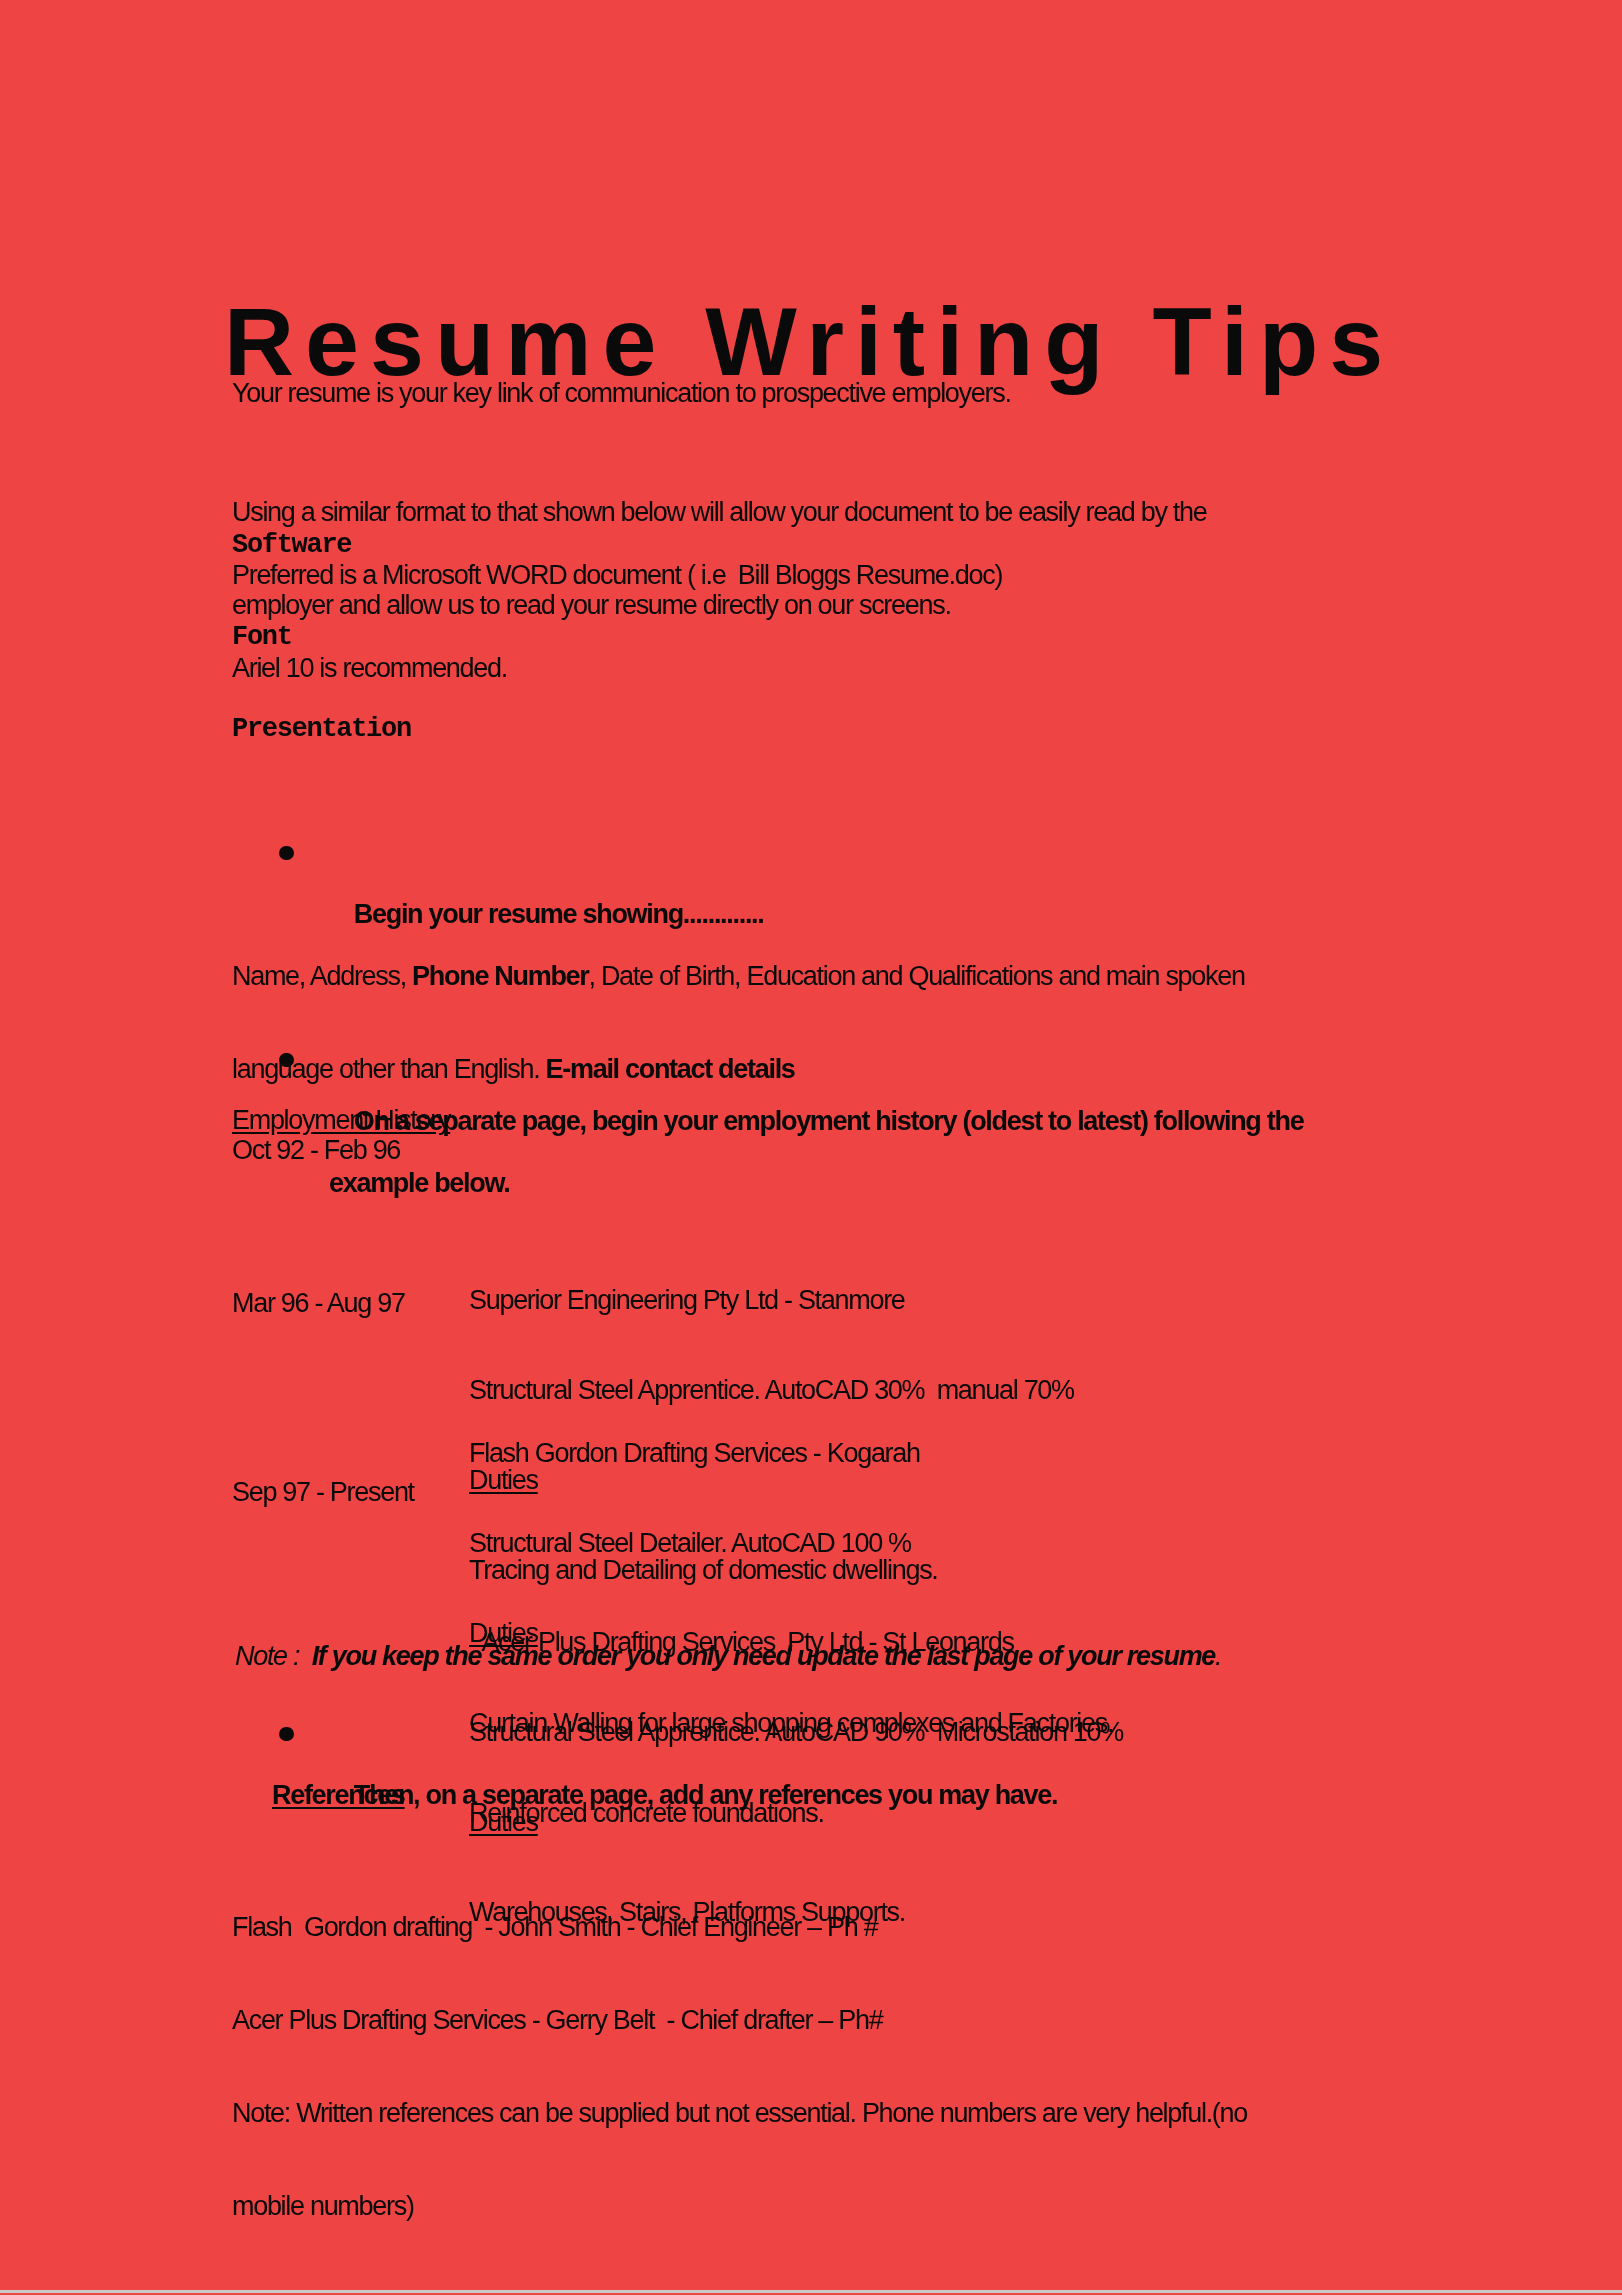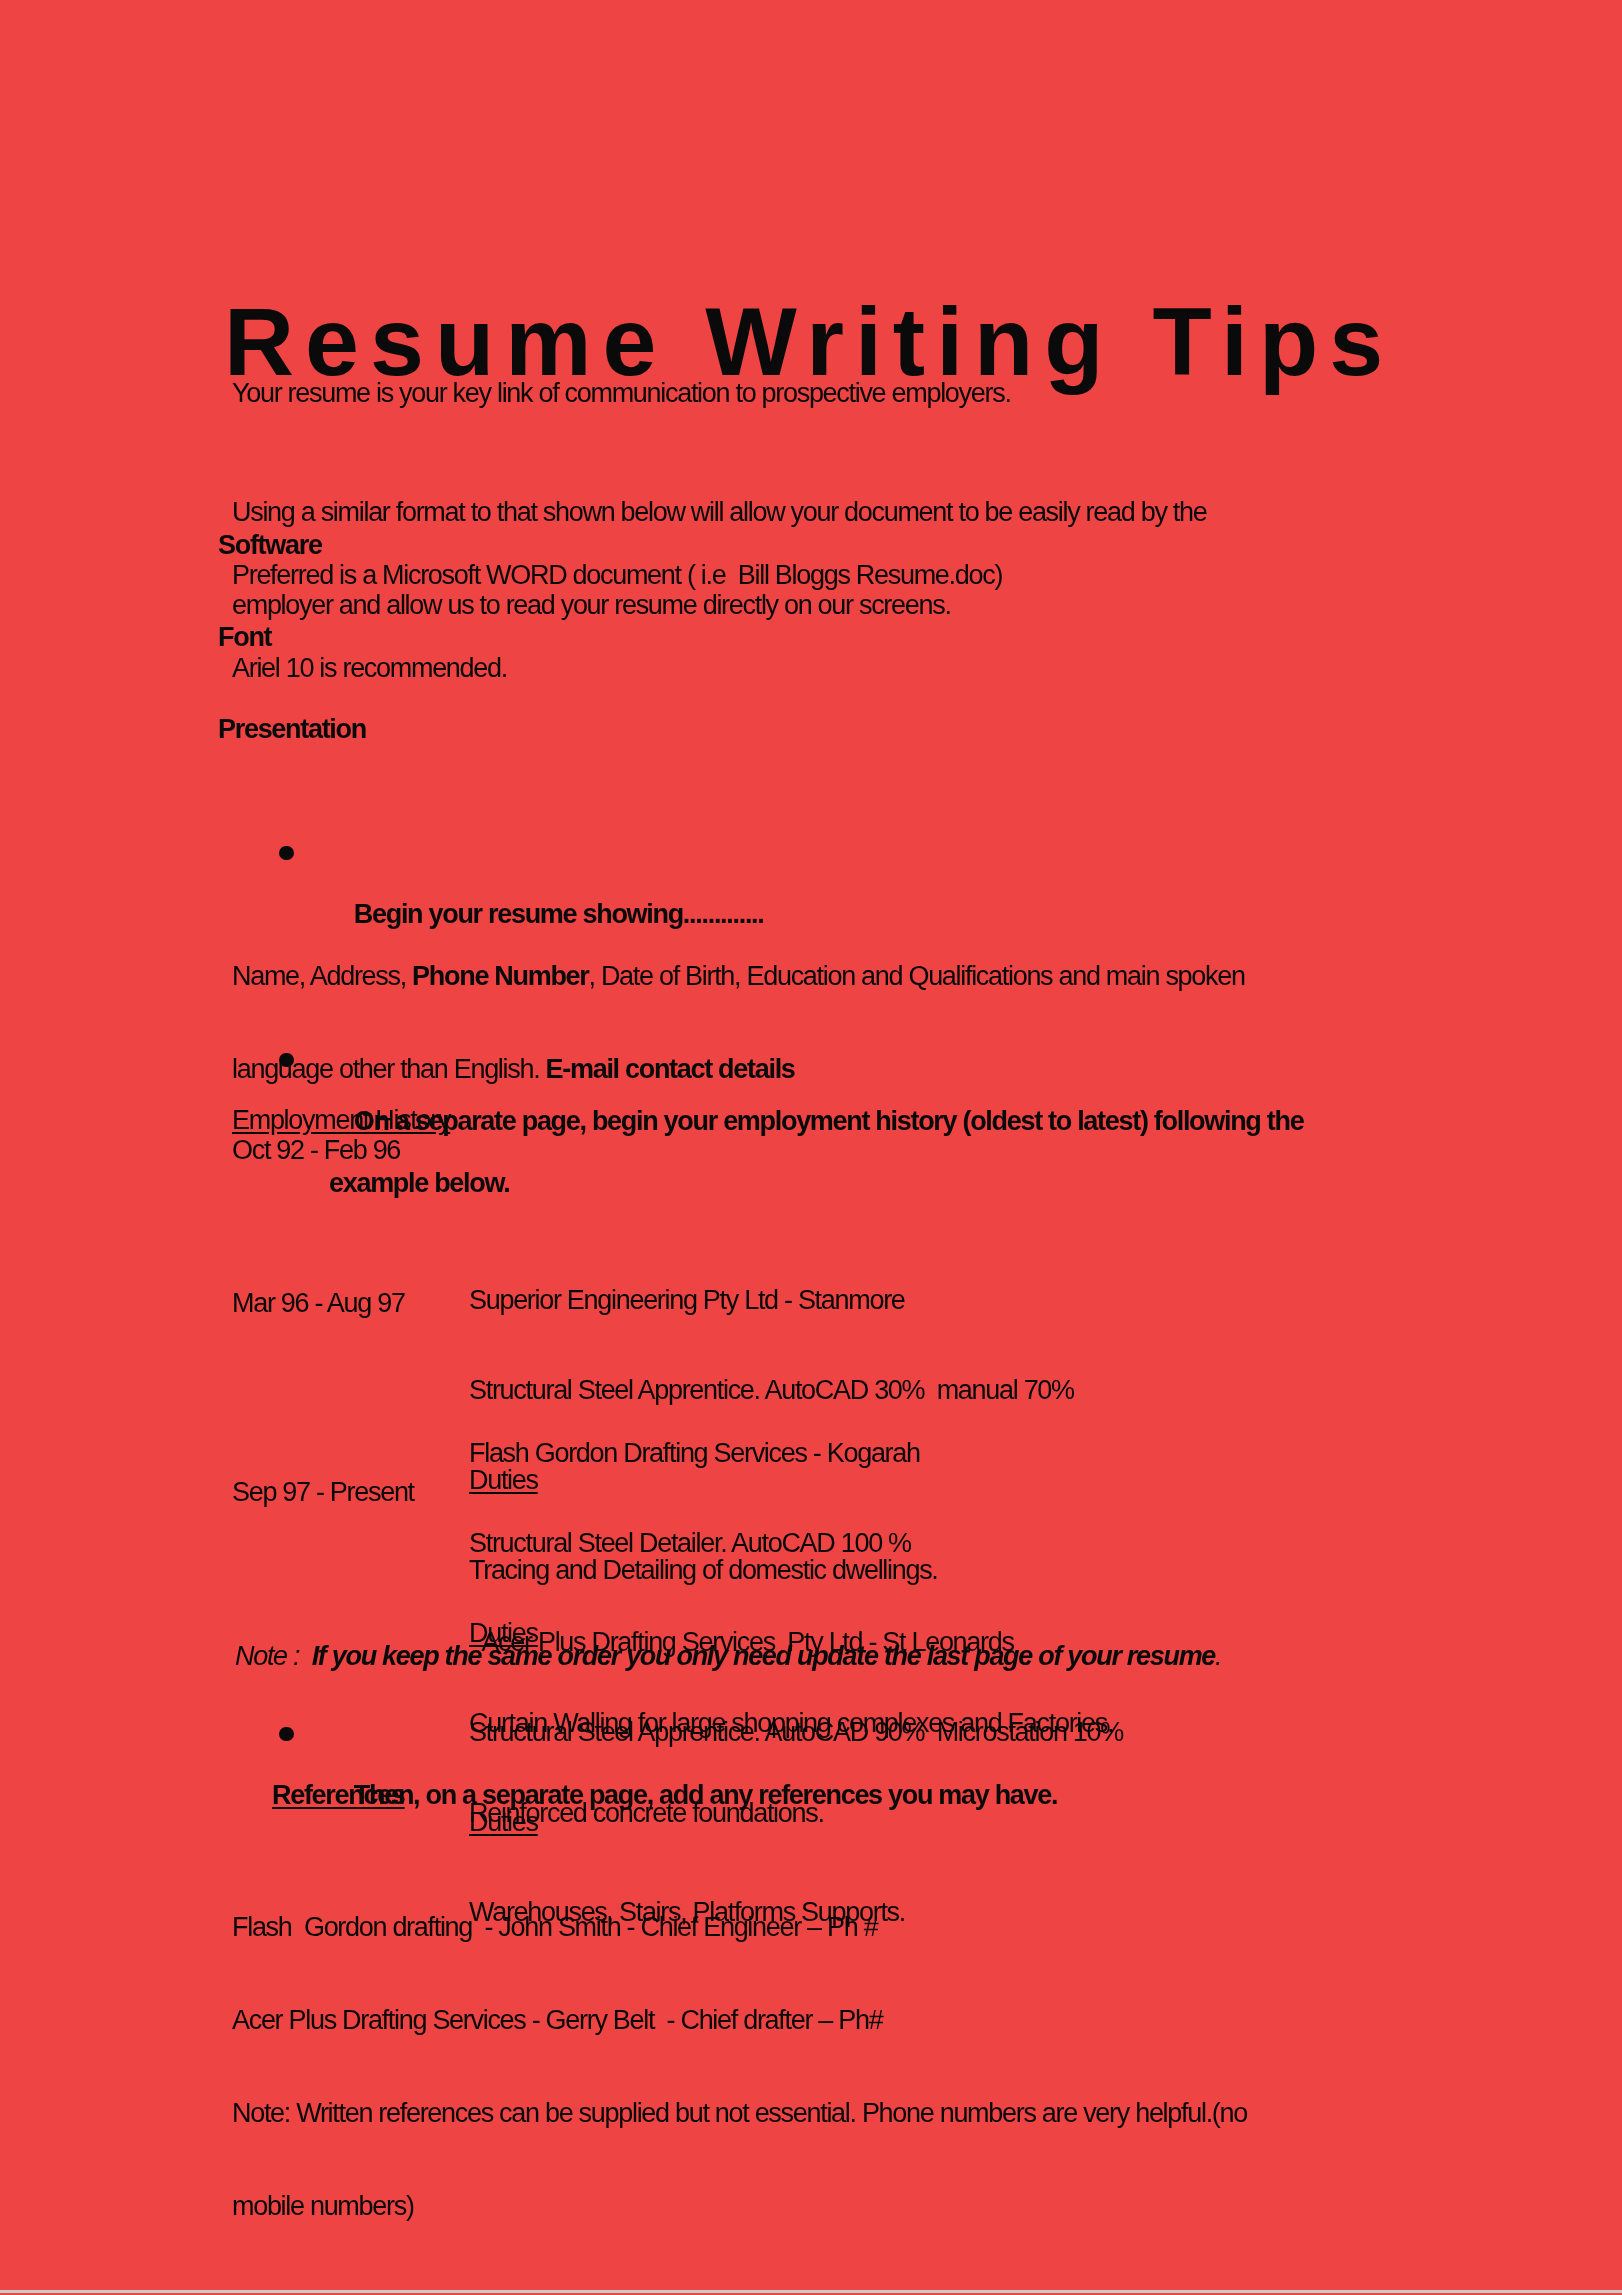--- a/index.html
+++ b/index.html
@@ -16,21 +16,21 @@
   .doc-title{
     left:224px;top:228px;
     font-size:97px;font-weight:bold;line-height:1;
     letter-spacing:11px;white-space:nowrap;
   }
   .body-text{font-size:27px;line-height:31px;letter-spacing:-1.3px;}
   .tight{line-height:30px;}
   .b{font-weight:bold;}
   .u{text-decoration:underline;text-underline-offset:3.4px;}
   .para{left:232px;}
-  .heading{left:218px;font-weight:bold;}
+  .heading{left:232px;font-weight:bold;font-family:Liberation Mono, monospace;}
   .bullet-item{left:329px;font-weight:bold;}
   .bullet-dot{
     position:absolute;left:-50px;top:8.5px;
     width:14.5px;height:14.5px;border-radius:50%;
     background:#0a0a0a;
   }
   .job{left:232px;width:1196px;}
   .job-dates{position:absolute;left:0;top:0;}
   .job-details{margin-left:237px;}
   .emp-heading{left:232px;}

